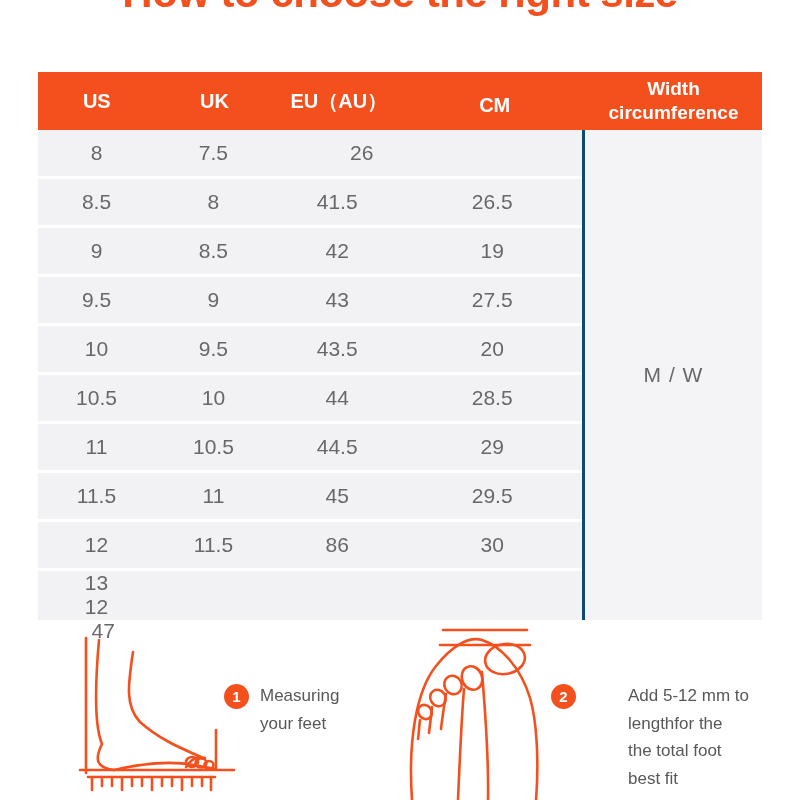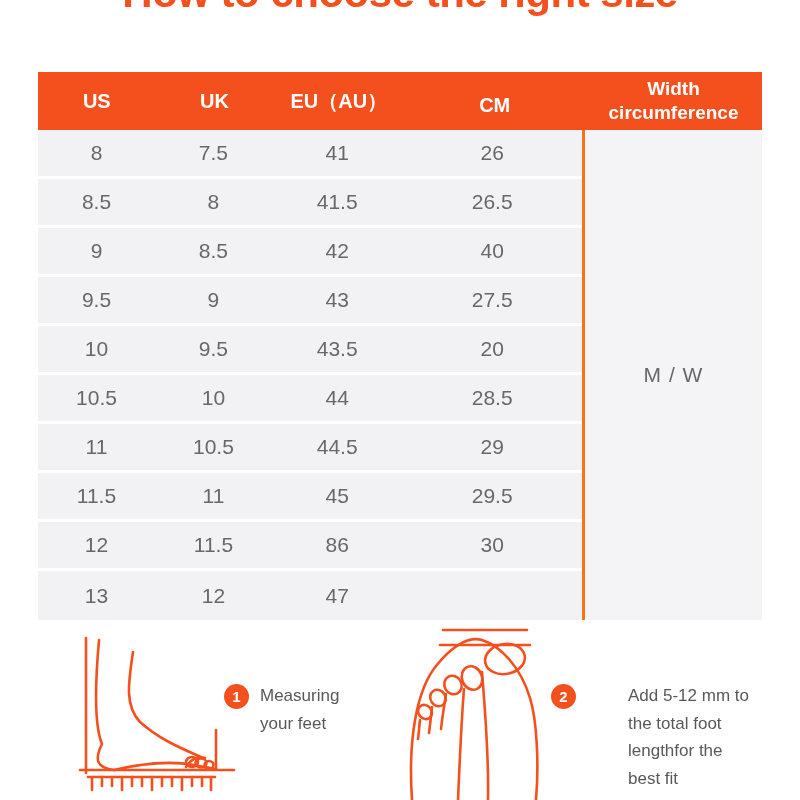--- a/index.html
+++ b/index.html
@@ -29,27 +29,27 @@
          font-size:20px;}
   .hc0,.hc1{width:21.5%;}
   .hc2{width:24%;}
   .hc3{width:33%;margin-top:8px;}
   .hcell-width{flex:1;display:flex;align-items:center;justify-content:center;
          font-size:19px;line-height:1.25;text-align:center;padding:4px 14px;}
   .tbody{display:flex;}
   .rows{width:544px;}
   .trow{display:flex;height:49px;background:var(--row-bg);
         border-bottom:3px solid #fff;box-sizing:border-box;}
-  .trow:last-child{border-bottom:none;}
+  .trow:last-child{border-bottom:none;flex-direction:column;}
   .cell{display:flex;align-items:center;justify-content:center;
         font-size:21px;color:var(--cell-text);}
   .c0,.c1{width:21.5%;}
   .c2{width:24%;}
   .c3{width:33%;}
-  .width-col{flex:1;background:var(--width-col-bg);border-left:3px solid #f97316;
+  .width-col{flex:1;background:var(--width-col-bg);border-left:3px solid #0c4a6e;
         display:flex;align-items:center;justify-content:center;
         font-size:21px;color:var(--cell-text);letter-spacing:1px;}
 
   
   .illustration{position:absolute;}
   .ill-left{left:70px;top:630px;width:168px;height:166px;}
   .ill-right{left:398px;top:623px;width:150px;height:177px;}
   svg .stroke{fill:none;stroke:var(--accent);stroke-width:2.6;
         stroke-linecap:round;stroke-linejoin:round;}
   .step-badge{position:absolute;width:25px;height:25px;border-radius:50%;
@@ -77,34 +77,33 @@
         <div class="hcell hc2">EU（AU）</div>
         <div class="hcell hc3">CM</div>
       </div>
       <div class="hcell-width">Width circumference</div>
     </div>
     <div class="tbody">
       <div class="rows" id="rows">
           <div class="trow">
             <div class="cell c0">8</div>
             <div class="cell c1">7.5</div>
-            <div class="cell c2">41</div>
             <div class="cell c3">26</div>
           </div>
           <div class="trow">
             <div class="cell c0">8.5</div>
             <div class="cell c1">8</div>
             <div class="cell c2">41.5</div>
             <div class="cell c3">26.5</div>
           </div>
           <div class="trow">
             <div class="cell c0">9</div>
             <div class="cell c1">8.5</div>
             <div class="cell c2">42</div>
-            <div class="cell c3">40</div>
+            <div class="cell c3">19</div>
           </div>
           <div class="trow">
             <div class="cell c0">9.5</div>
             <div class="cell c1">9</div>
             <div class="cell c2">43</div>
             <div class="cell c3">27.5</div>
           </div>
           <div class="trow">
             <div class="cell c0">10</div>
             <div class="cell c1">9.5</div>
@@ -196,18 +195,18 @@
       <ellipse cx="40" cy="75" rx="7.5" ry="8.5" transform="rotate(-34 40 75)"></ellipse>
       <path d="M 34,84 C 33,94 32,102 31,110"></path>
       <ellipse cx="27" cy="89" rx="6.5" ry="7.5" transform="rotate(-40 27 89)"></ellipse>
       <path d="M 22,97 C 21,104 21,110 20,116"></path>
     </g>
   </svg>
 
   <div class="step-badge badge-2">2</div>
   <div class="step-text text-2">
       <div>Add 5-12 mm to</div>
+      <div>lengthfor the</div>
       <div>the total foot</div>
-      <div>lengthfor the</div>
       <div>best fit</div>
     </div>
 
 </div>
 
 </body></html>

